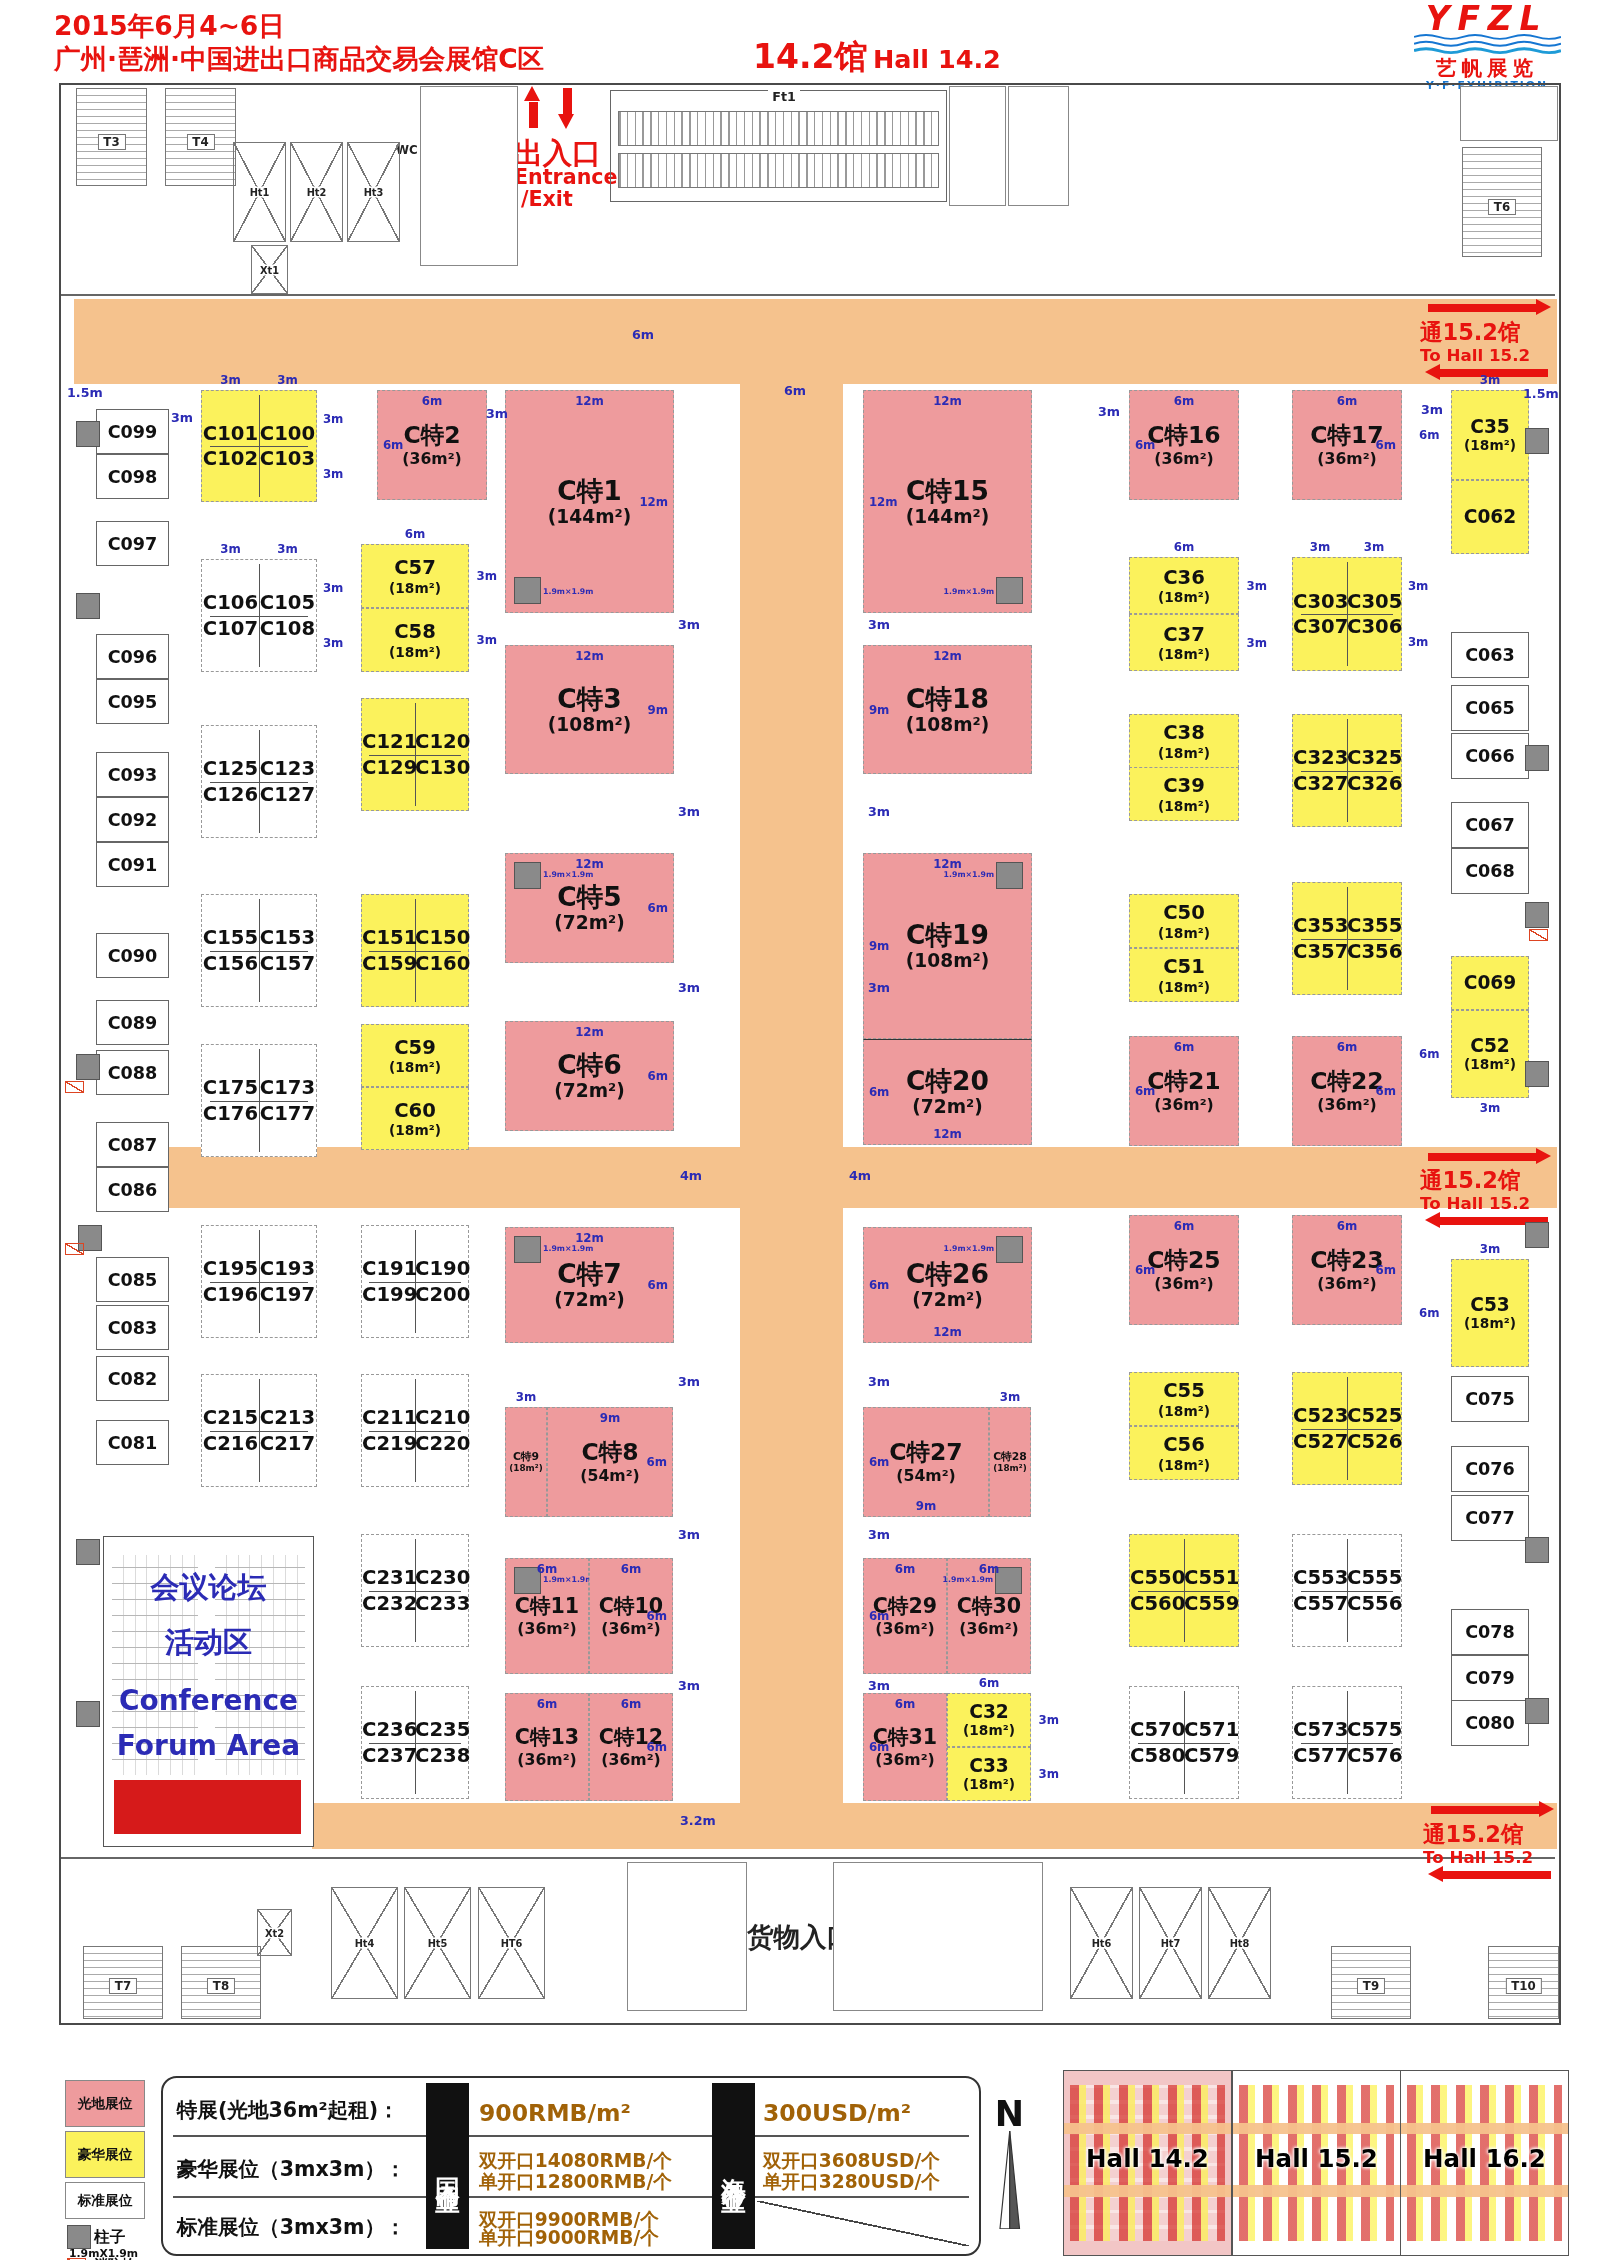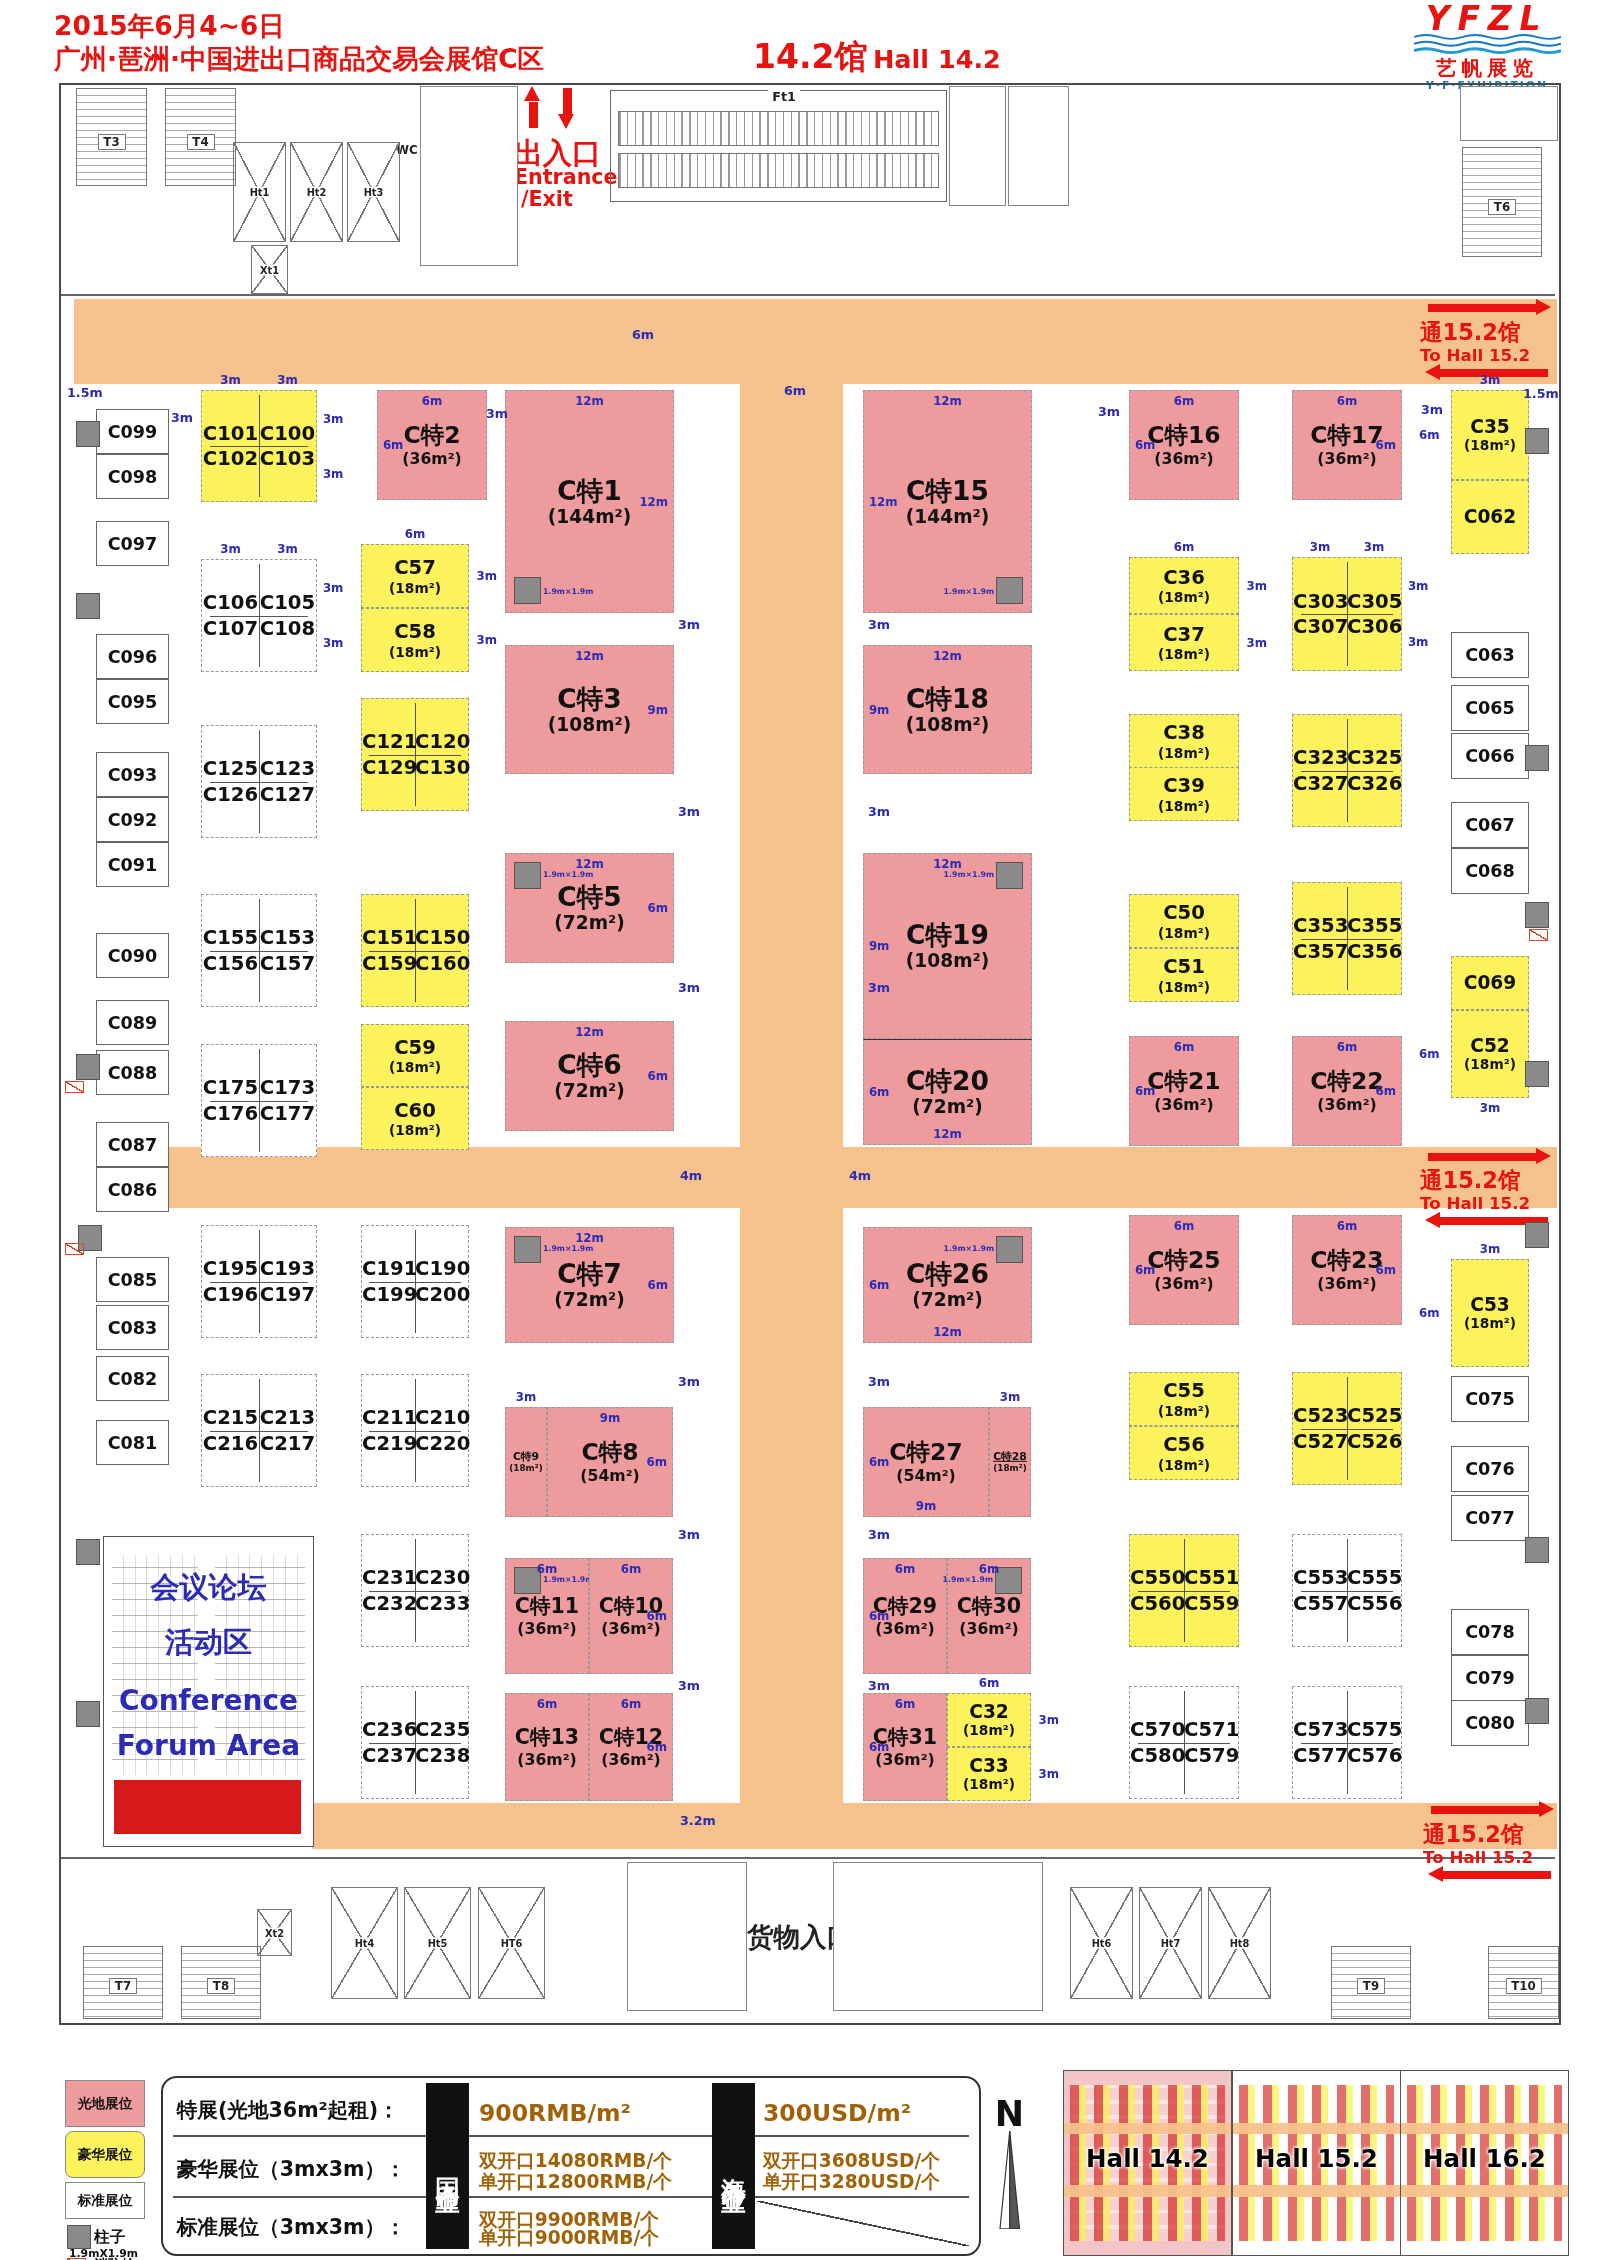--- a/index.html
+++ b/index.html
@@ -394,21 +394,21 @@
       <div class="booth p" style="left: 863px; top: 1407px; width: 126px; height: 110px;">
         <div class="bwrap">
           <div class="blab" style="font-size: 23.5px;">C特27</div>
           <div class="bsub" style="font-size: 15.7px;">(54m²)</div>
         </div>
         <span class="bdim" style="left: 4.9px; top: 50%; transform: translateY(-50%);">6m</span>
         <span class="bdim" style="bottom: 2.9px; left: 0px; right: 0px; text-align: center;">9m</span>
       </div>
       <div class="booth p" style="left: 989px; top: 1407px; width: 42px; height: 110px;">
         <div class="bwrap">
-          <div class="blab" style="font-size: 10.8px; text-decoration: underline;">C特28</div>
+          <div class="blab" style="font-size: 10.8px;">C特28</div>
           <div class="bsub" style="font-size: 8.8px;">(18m²)</div>
         </div>
         <span class="bdim" style="top: -17.6px; left: 0px; right: 0px; text-align: center;">3m</span>
       </div>
       <div class="booth p" style="left: 863px; top: 1558px; width: 84px; height: 116px;">
         <div class="bwrap">
           <div class="blab" style="font-size: 20.6px;">C特29</div>
           <div class="bsub" style="font-size: 15.7px;">(36m²)</div>
         </div>
         <span class="bdim" style="top: 2.9px; left: 0px; right: 0px; text-align: center;">6m</span>
@@ -972,21 +972,21 @@
         <div class="pr" style="left: 600px; width: 214px; font-size: 18.6px; top: 91px;">单开口3280USD/个</div>
         <div class="lbl" style="top: 135px;">标准展位（3mx3m）：</div>
         <div class="pr" style="left: 316px; width: 225px; font-size: 18.6px; top: 129px;">双开口9900RMB/个</div>
         <div class="pr" style="left: 316px; width: 225px; font-size: 18.6px; top: 147px;">单开口9000RMB/个</div>
       </div>
     <div class="diag" style="left:594px;top:123px;width:212px;height:45px;"></div>
   </div>
 
   <div id="legend">
       <div class="lg-item" style="top: 2080px; height: 47px; background: rgb(238, 155, 157);">光地展位</div>
-      <div class="lg-item" style="top: 2131px; height: 47px; background: rgb(251, 242, 92); border-radius: 8px;">豪华展位</div>
+      <div class="lg-item" style="top: 2131px; height: 47px; background: rgb(251, 242, 92);">豪华展位</div>
       <div class="lg-item" style="top: 2182px; height: 37px; background: rgb(255, 255, 255);">标准展位</div>
       <div class="pillar" style="left: 67px; top: 2225px; width: 21.6px; height: 21.6px;"></div>
       <div class="lg-note" style="left: 94px; top: 2227px; font-size: 15.7px;">柱子</div>
       <div class="lg-note" style="left: 69px; top: 2247px;">1.9mX1.9m</div>
       <div class="fire" style="left: 67px; top: 2258px;"></div>
       <div class="lg-note" style="left: 94px; top: 2256px; font-size: 13.7px;">消防栓</div>
     </div>
 
   <div class="compass">
     <div class="n">N</div>

